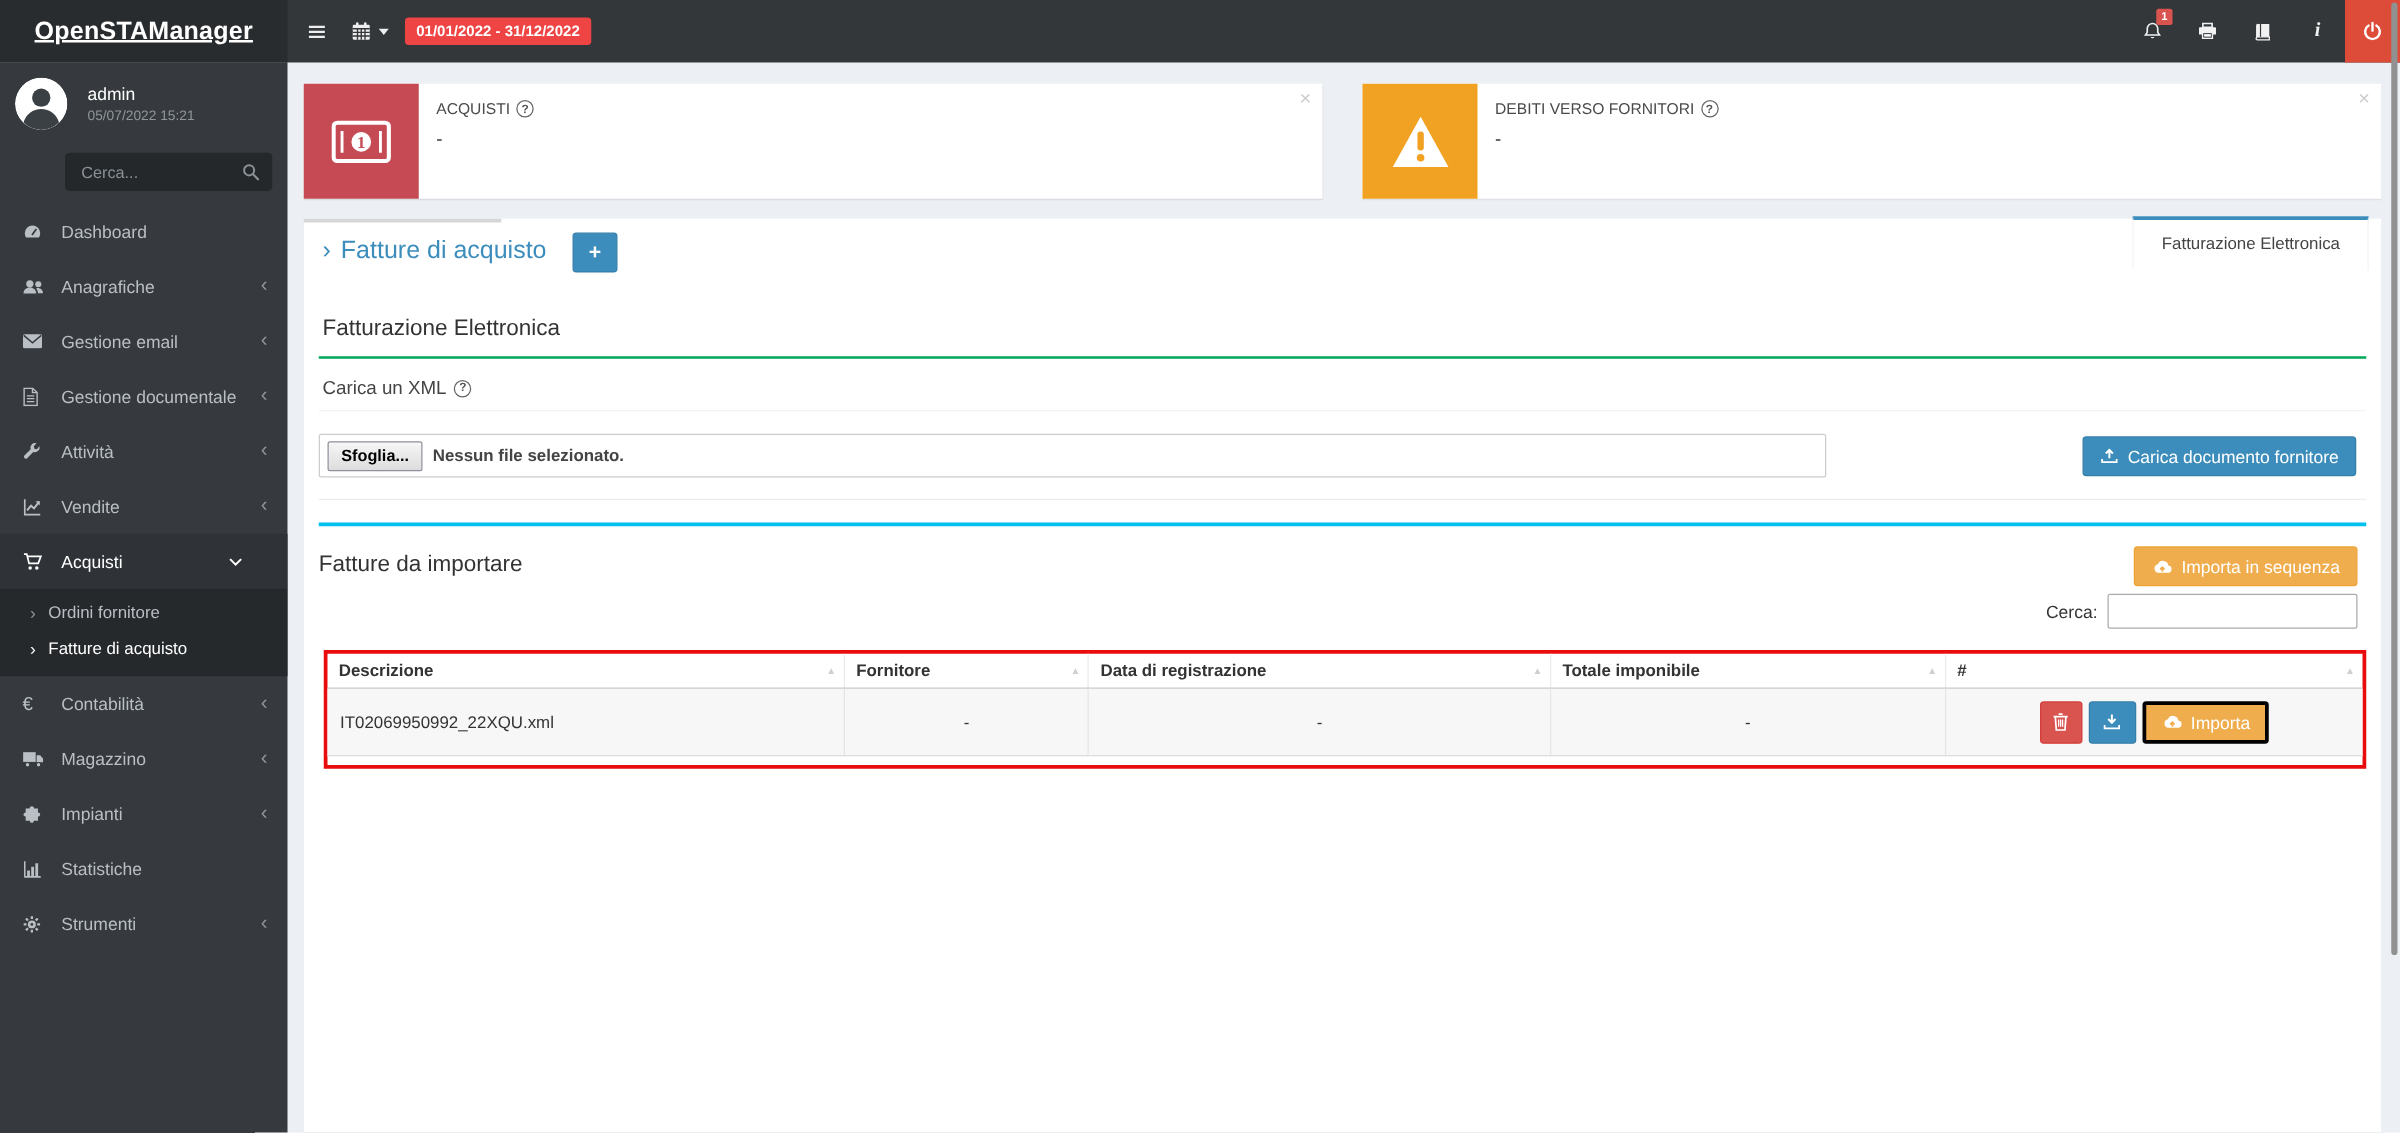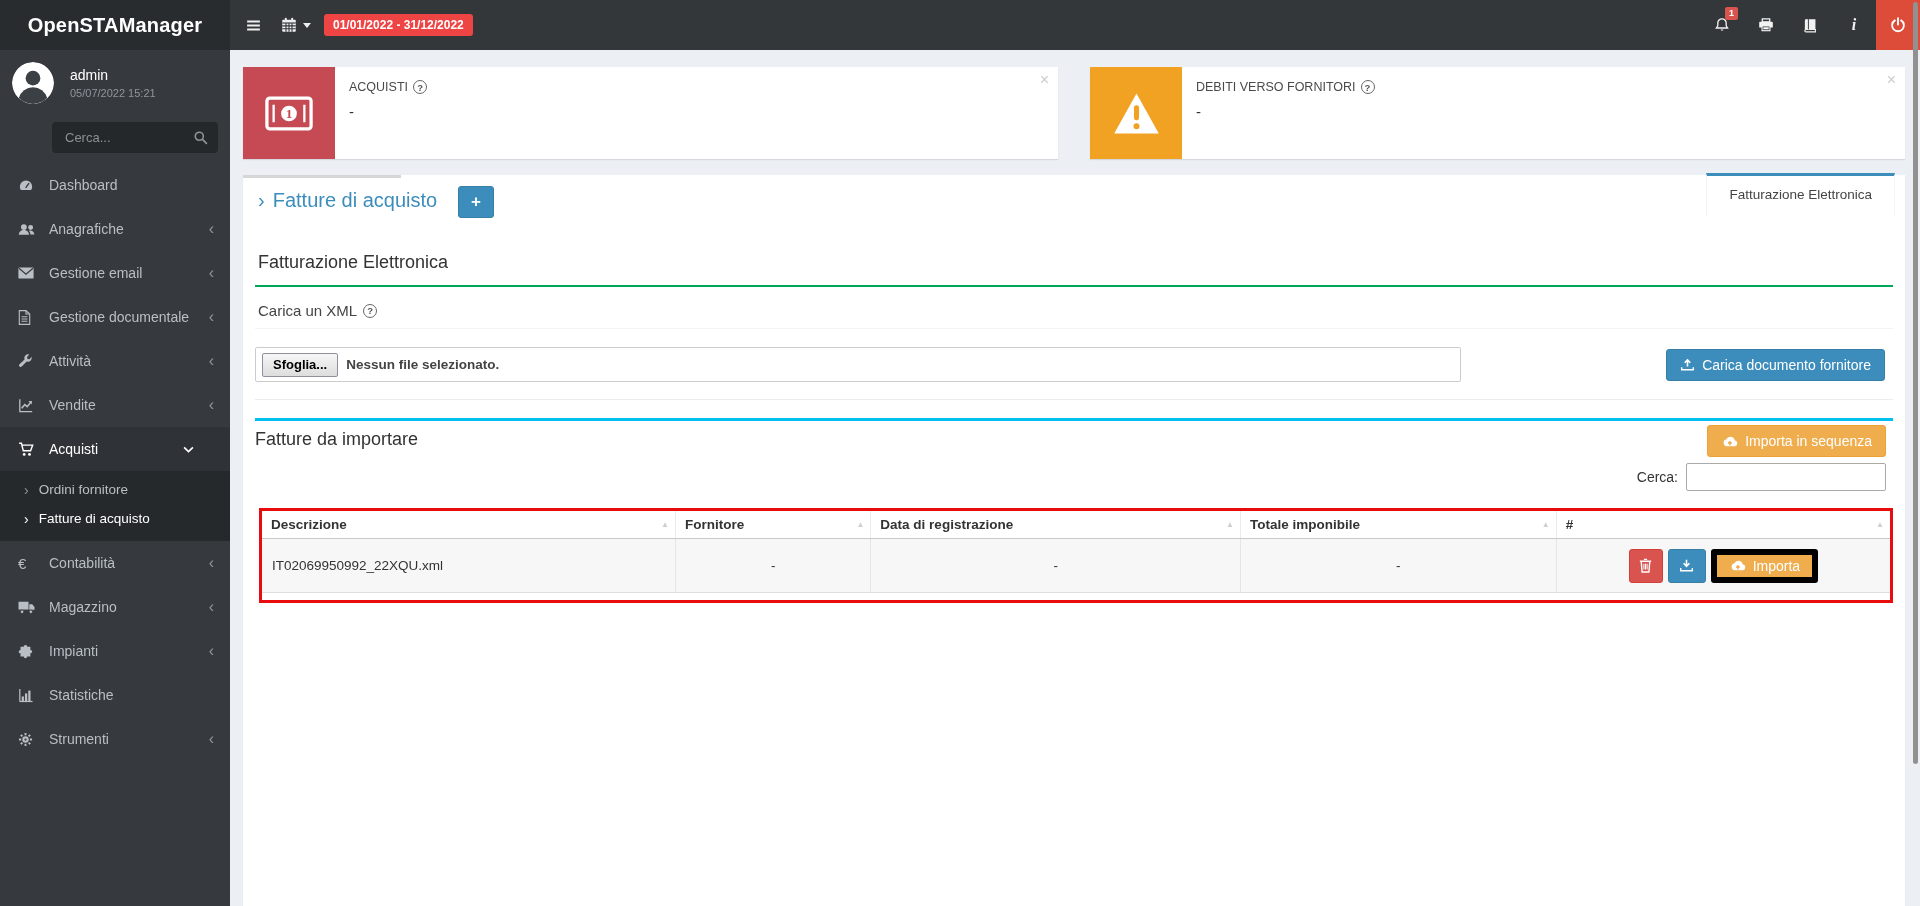--- a/index.html
+++ b/index.html
@@ -12,21 +12,21 @@
   }
   *{margin:0;padding:0;box-sizing:border-box;}
   html,body{width:1920px;height:906px;overflow:hidden;}
   body{font-family:"Liberation Sans",sans-serif;font-size:14px;color:#333;background:var(--contentbg);}
   svg{display:block;}
   .icon{display:inline-flex;align-items:center;justify-content:center;}
 
   
   .topbar{position:absolute;top:0;left:0;width:1920px;height:50px;background:var(--navbar);z-index:30;}
   .logo{position:absolute;left:0;top:0;width:230px;height:50px;background:var(--logobg);
-        color:#fff;font-weight:bold;font-size:20px;line-height:50px;text-align:center;letter-spacing:.2px;}
+        color:#fff;font-weight:bold;font-size:20px;line-height:50px;text-align:center;letter-spacing:.2px;text-decoration:underline;}
   .tb-left{position:absolute;left:230px;top:0;height:50px;display:flex;align-items:center;}
   .tb-btn{height:50px;display:flex;align-items:center;justify-content:center;background:none;border:none;
           color:#eee;cursor:pointer;padding:0 15px;}
   .date-badge{background:#ef4444;color:#fff;font-weight:bold;font-size:12px;border-radius:3px;
               padding:4px 9px;margin-left:8px;cursor:pointer;}
   .tb-right{position:absolute;right:0;top:0;height:50px;display:flex;align-items:center;}
   .tb-ic{position:relative;width:44px;height:50px;display:flex;align-items:center;justify-content:center;
          background:none;border:none;color:#f2f2f2;cursor:pointer;}
   .badge{position:absolute;top:7px;right:6px;background:var(--danger);color:#fff;font-size:9px;
          font-weight:bold;padding:1px 4px;border-radius:2px;line-height:1.2;}
@@ -97,21 +97,21 @@
   .filebox{width:1206px;height:35px;border:1px solid #ccc;border-radius:2px;display:flex;align-items:center;
            padding:0 6px;background:#fff;}
   .browse-btn{height:24px;padding:0 10px;font-size:13px;color:#000;background:linear-gradient(#f6f6f6,#dddddd);
               border:1px solid #8f8f9d;border-radius:2px;cursor:pointer;font-family:inherit;font-weight:bold;}
   .file-status{margin-left:8px;font-size:13.5px;color:#444;font-weight:bold;}
   .btn{display:inline-flex;align-items:center;gap:7px;border-radius:3px;color:#fff;font-size:14px;
        cursor:pointer;font-family:inherit;}
   .btn-primary{background:var(--primary);border:1px solid #367fa9;height:32px;padding:0 13px;}
   .btn-warning{background:var(--warning);border:1px solid #eea236;height:32px;padding:0 13px;}
   .rule2{border:none;border-top:1px solid #ededed;margin-top:17px;}
-  .import-sec{margin-top:18px;border-top:3px solid var(--info);padding-top:4px;}
+  .import-sec{margin-top:18px;border-top:3px solid var(--info);padding-top:16px;}
   .sec-head{display:flex;align-items:flex-start;justify-content:space-between;padding-right:7px;}
   .imp-title{font-size:18px;font-weight:normal;color:#333;margin-top:4px;}
   .filter-row{display:flex;justify-content:flex-end;align-items:center;gap:8px;margin-top:6px;padding-right:7px;}
   .filter-row label{font-size:14px;color:#333;}
   .filter-row input{width:200px;height:28px;border:1px solid #aaa;border-radius:2px;padding:0 6px;
                     font-family:inherit;font-size:13px;outline:none;background:#fff;}
 
   
   .red-wrap{margin:17px 0 0 4px;border:3px solid var(--highlight);background:#fff;padding-bottom:7px;}
   table{width:100%;border-collapse:collapse;table-layout:fixed;}
@@ -122,21 +122,21 @@
   td{height:54px;background:#f7f7f7;border-right:1px solid #e5e5e5;border-bottom:1px solid #dddddd;
      font-size:13.5px;color:#333;text-align:center;padding:4px 8px;}
   td:last-child{border-right:none;}
   td.left{text-align:left;padding-left:10px;}
   .c-desc{width:25.4%;} .c-forn{width:12%;} .c-data{width:22.7%;} .c-tot{width:19.4%;} .c-act{width:20.5%;}
   .actions{display:flex;align-items:center;justify-content:center;gap:5px;}
   .abtn{height:34px;border-radius:3px;border:none;display:inline-flex;align-items:center;justify-content:center;
         gap:7px;color:#fff;font-size:14px;cursor:pointer;font-family:inherit;}
   .abtn.del{width:34px;background:var(--danger);border:1px solid #d43f3a;}
   .abtn.dl{width:38px;background:var(--primary);border:1px solid #367fa9;}
-  .abtn.imp{padding:0 12px;background:var(--warning);border:6px solid #000000;}
+  .abtn.imp{padding:0 12px;background:var(--warning);border:3px solid #000000;}
 
   .scroll-thumb{position:absolute;right:2px;top:2px;width:5px;height:762px;background:#919191;
                 border-radius:3px;z-index:40;cursor:pointer;}
 </style>
 </head>
 <body>
 
 <header class="topbar">
   <div class="logo">OpenSTAManager</div>
   <div class="tb-left">

